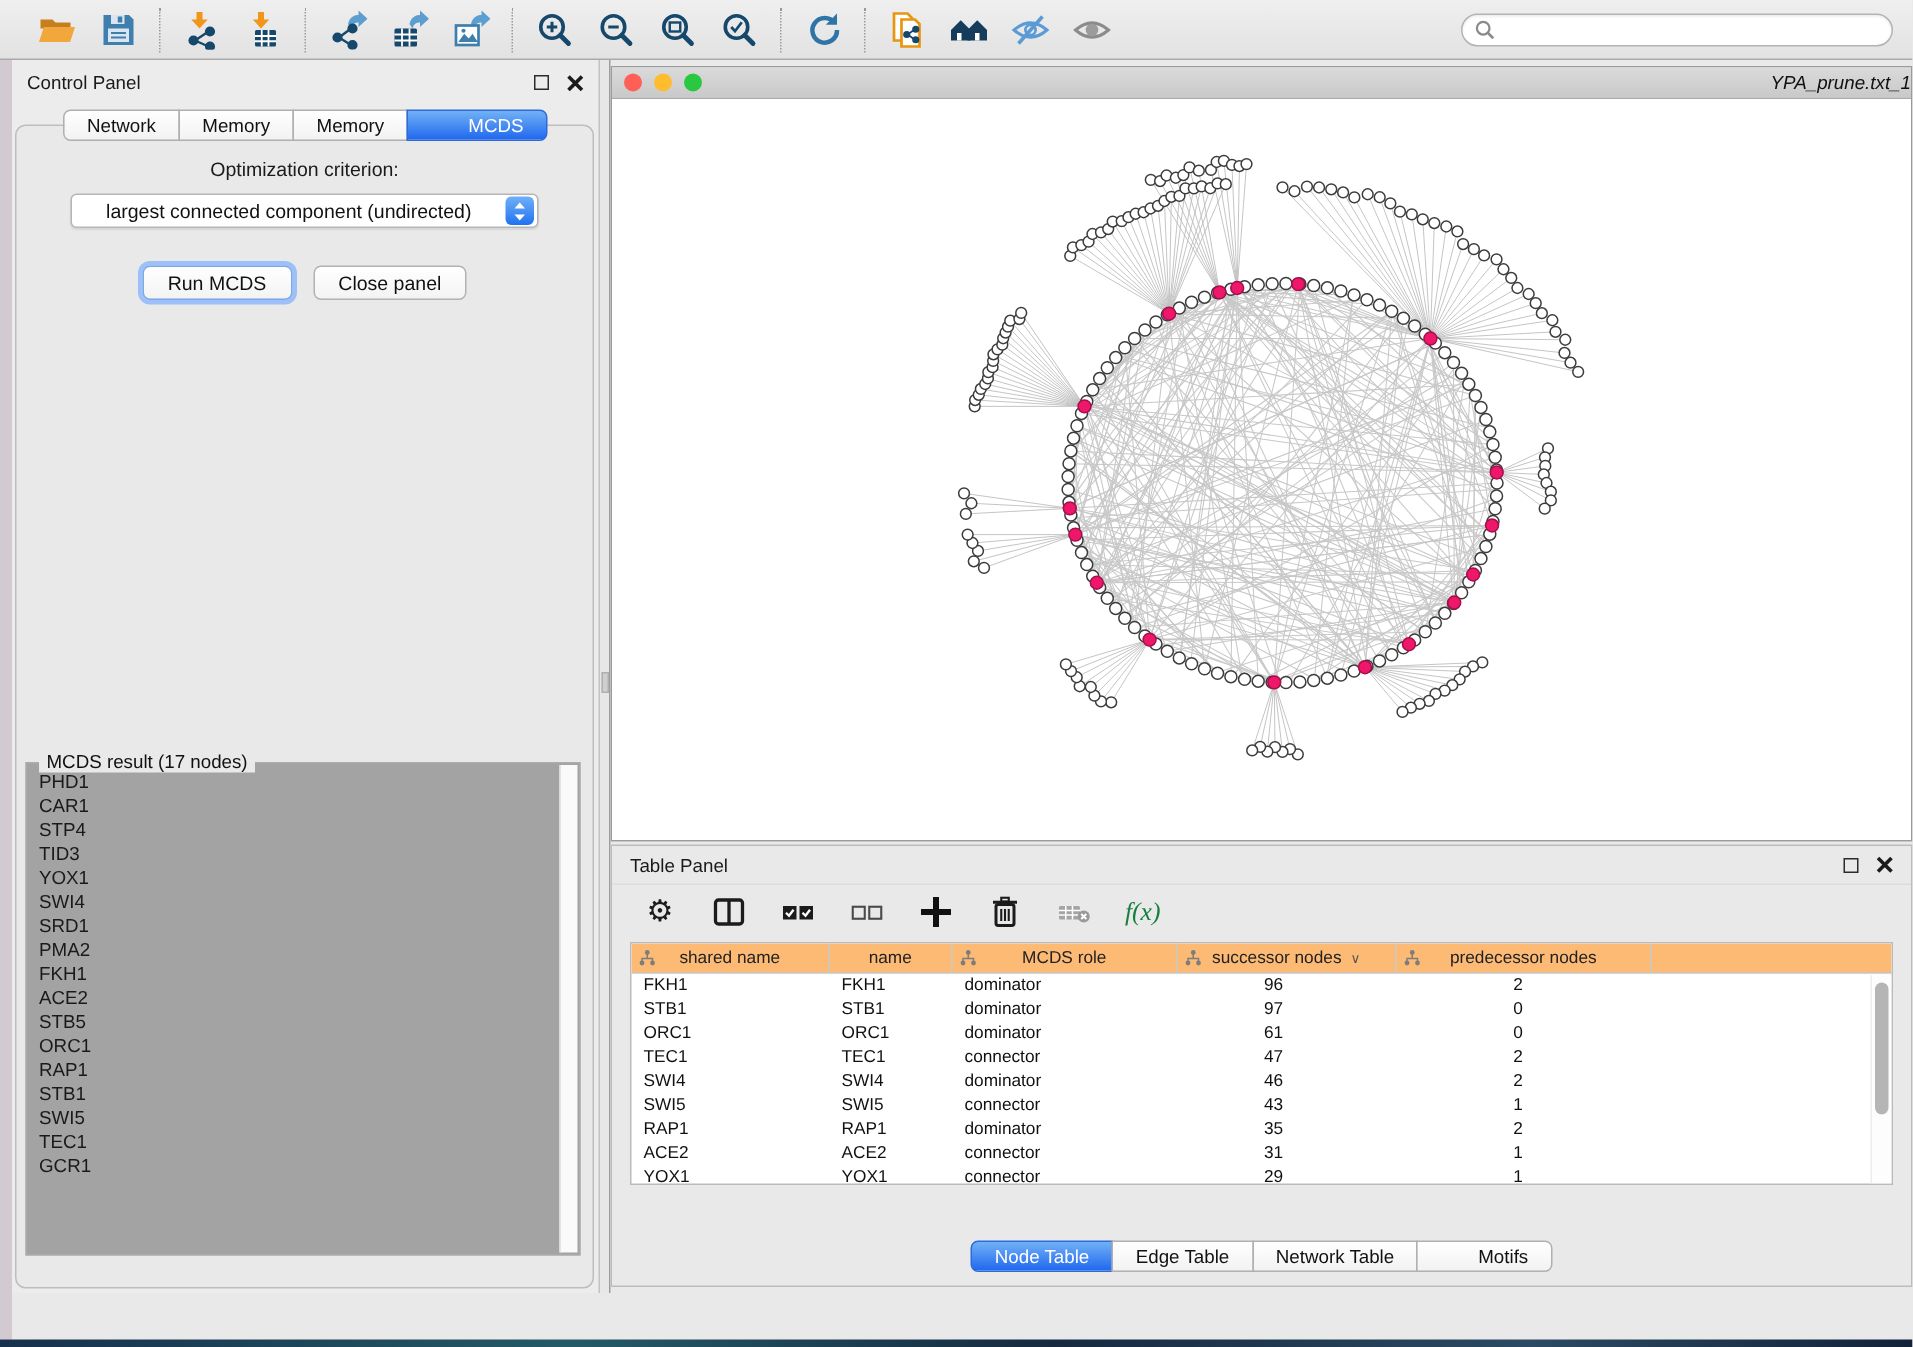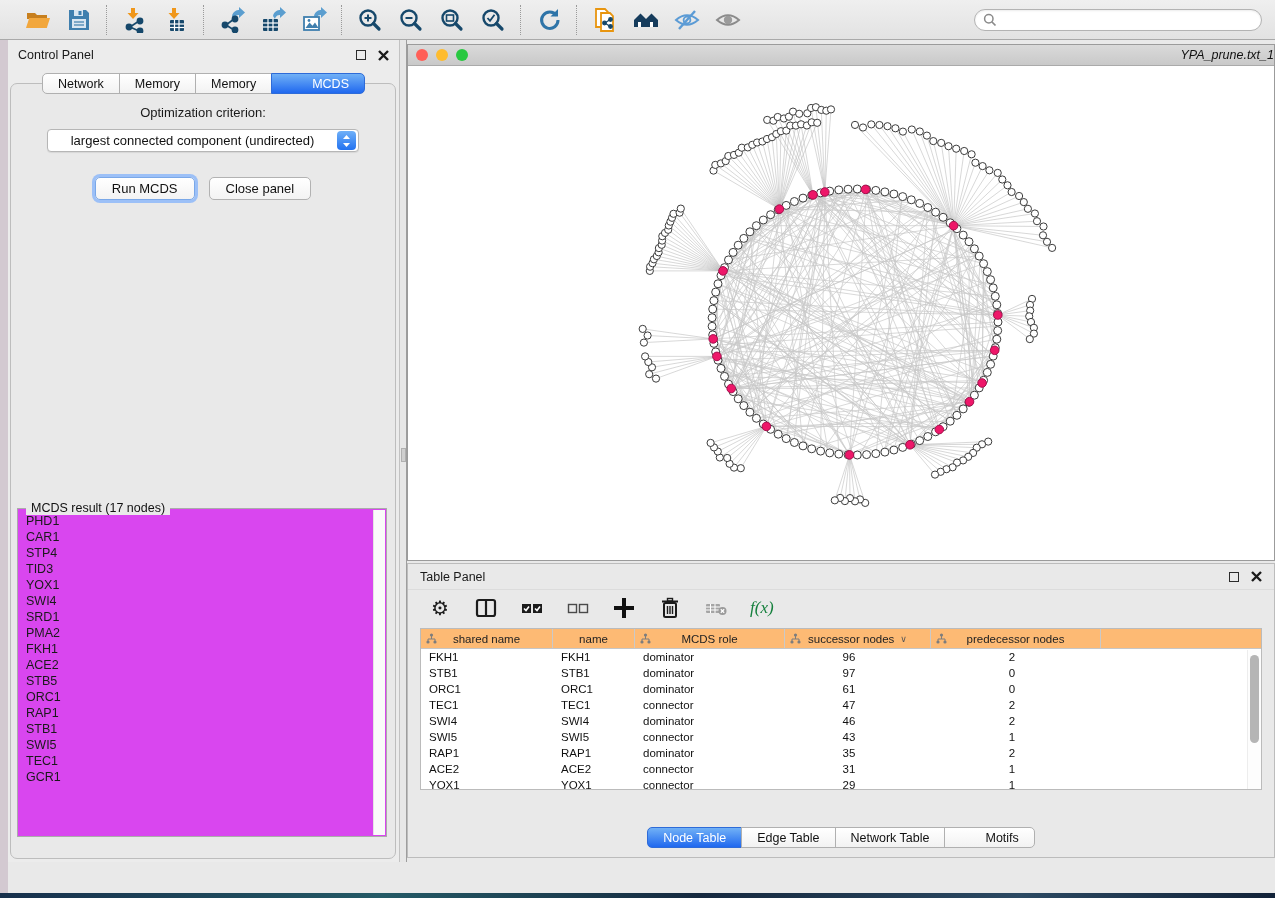--- a/index.html
+++ b/index.html
@@ -42,21 +42,21 @@
   .opt-label { text-align:center; margin-top:21px; font-size:13px; }
   .mac-select { width:312px; height:23px; margin:9px auto 0; background:#fff; border:1px solid #b6b6b6;
     border-radius:4px; display:flex; align-items:center; box-shadow:0 1px 1px rgba(0,0,0,.08); }
   .mac-select .val { flex:1; text-align:center; font-size:13px; color:#111; white-space:nowrap; overflow:hidden; }
   .stepper { width:19px; height:19px; margin-right:2px; background:linear-gradient(#6fb0f8,#2272f0); border-radius:4px;
     display:flex; align-items:center; justify-content:center; }
   .btn-row { display:flex; justify-content:center; gap:14px; margin-top:25px; }
   .mac-btn { height:23px; line-height:21px; padding:0 16px; background:linear-gradient(#ffffff,#f3f3f3);
     border:1px solid #b2b2b2; border-radius:5px; font-size:13px; color:#111; cursor:default; }
   .mac-btn.focused { box-shadow:0 0 0 3px rgba(115,170,255,.65); border-color:#7aa8e8; }
-  .fieldset { position:absolute; left:6px; right:8px; top:424px; bottom:21px; background:#d946ef; border:1px solid #ababab; }
+  .fieldset { position:absolute; left:6px; right:8px; top:424px; bottom:21px; background:#a3a3a3; border:1px solid #ababab; }
   .fieldset .legend { position:absolute; top:-8px; left:8px; background:#e9e9e9; padding:0 5px; font-size:12.5px; color:#111; }
   .mcds-list { position:absolute; inset:4px 14px 2px 4px; overflow:hidden; }
   .mcds-list div { font-size:12.5px; line-height:16px; padding-left:4px; cursor:default; }
   .list-track { position:absolute; top:1px; bottom:1px; right:1px; width:12px; background:#fafafa; border-left:1px solid #e4e4e4; }
 
   
   .vdivider { position:absolute; left:400px; top:40px; width:7px; height:822px; background:#e7e7e7; border-right:1px solid #9d9d9d; }
   .vdivider .grip { position:absolute; left:1px; top:408px; width:5px; height:14px; background:#cfcfcf; border:1px solid #b0b0b0; }
 
   

